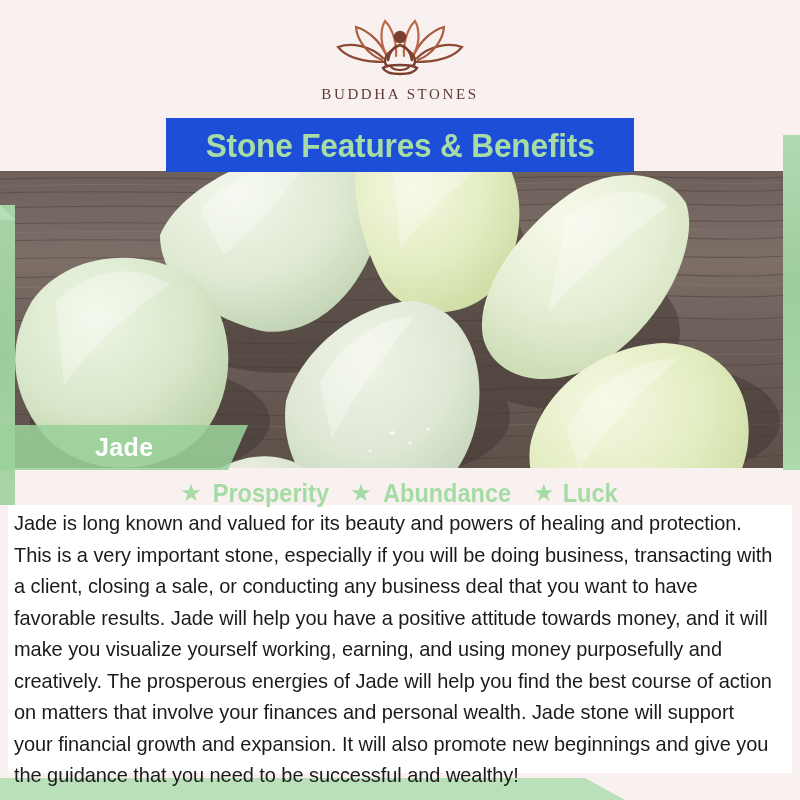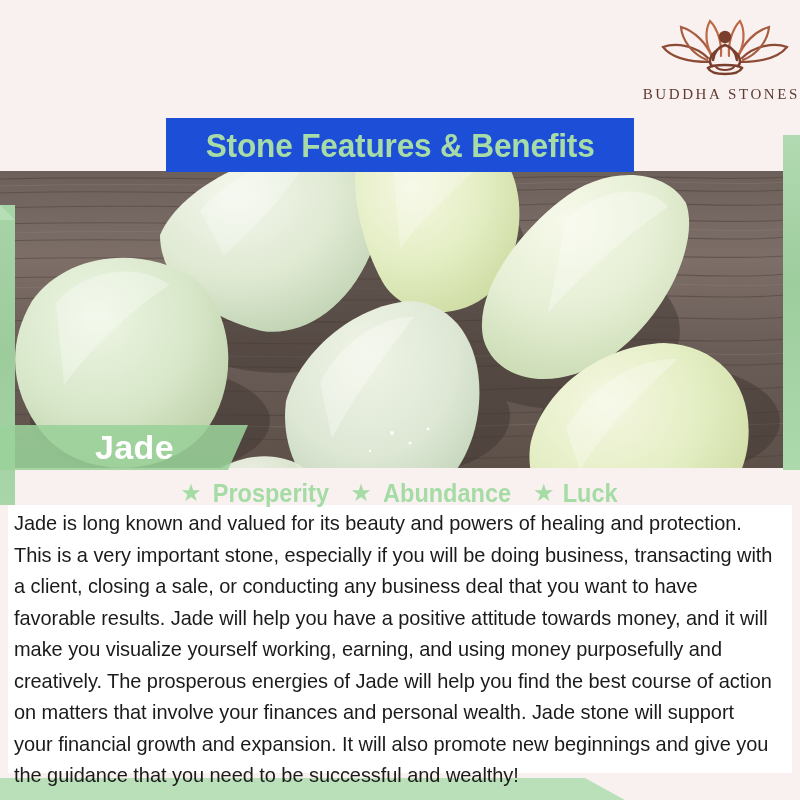--- a/index.html
+++ b/index.html
@@ -23,21 +23,21 @@
     overflow: hidden;
   }
 
   
   #logo-area {
     position: absolute;
     left: 0; top: 0;
     width: 800px; height: 118px;
     display: flex;
     flex-direction: column;
-    align-items: flex-end;
+    align-items: center;
     justify-content: flex-start;
     padding-top: 16px;
     box-sizing: border-box;
   }
   #logo-mark { width: 150px; height: 66px; display:block; }
   #logo-wordmark {
     margin-top: 4px;
     font-family: "Liberation Serif", serif;
     font-size: 15px;
     letter-spacing: 2.6px;
@@ -110,21 +110,21 @@
     background: rgba(154, 208, 154, 0.88);
     clip-path: polygon(0 0, 248px 0, 228px 100%, 0 100%);
     z-index: 7;
     display: flex;
     align-items: center;
   }
   #jade-text {
     margin-left: 95px;
     font-family: "Liberation Sans", sans-serif;
     font-weight: bold;
-    font-size: 34px;
+    font-size: 25px;
     color: #ffffff;
     letter-spacing: 0.4px;
   }
 
   
   #benefits {
     position: absolute;
     left: 0; top: 478px;
     width: 800px; height: 30px;
     display: flex;

